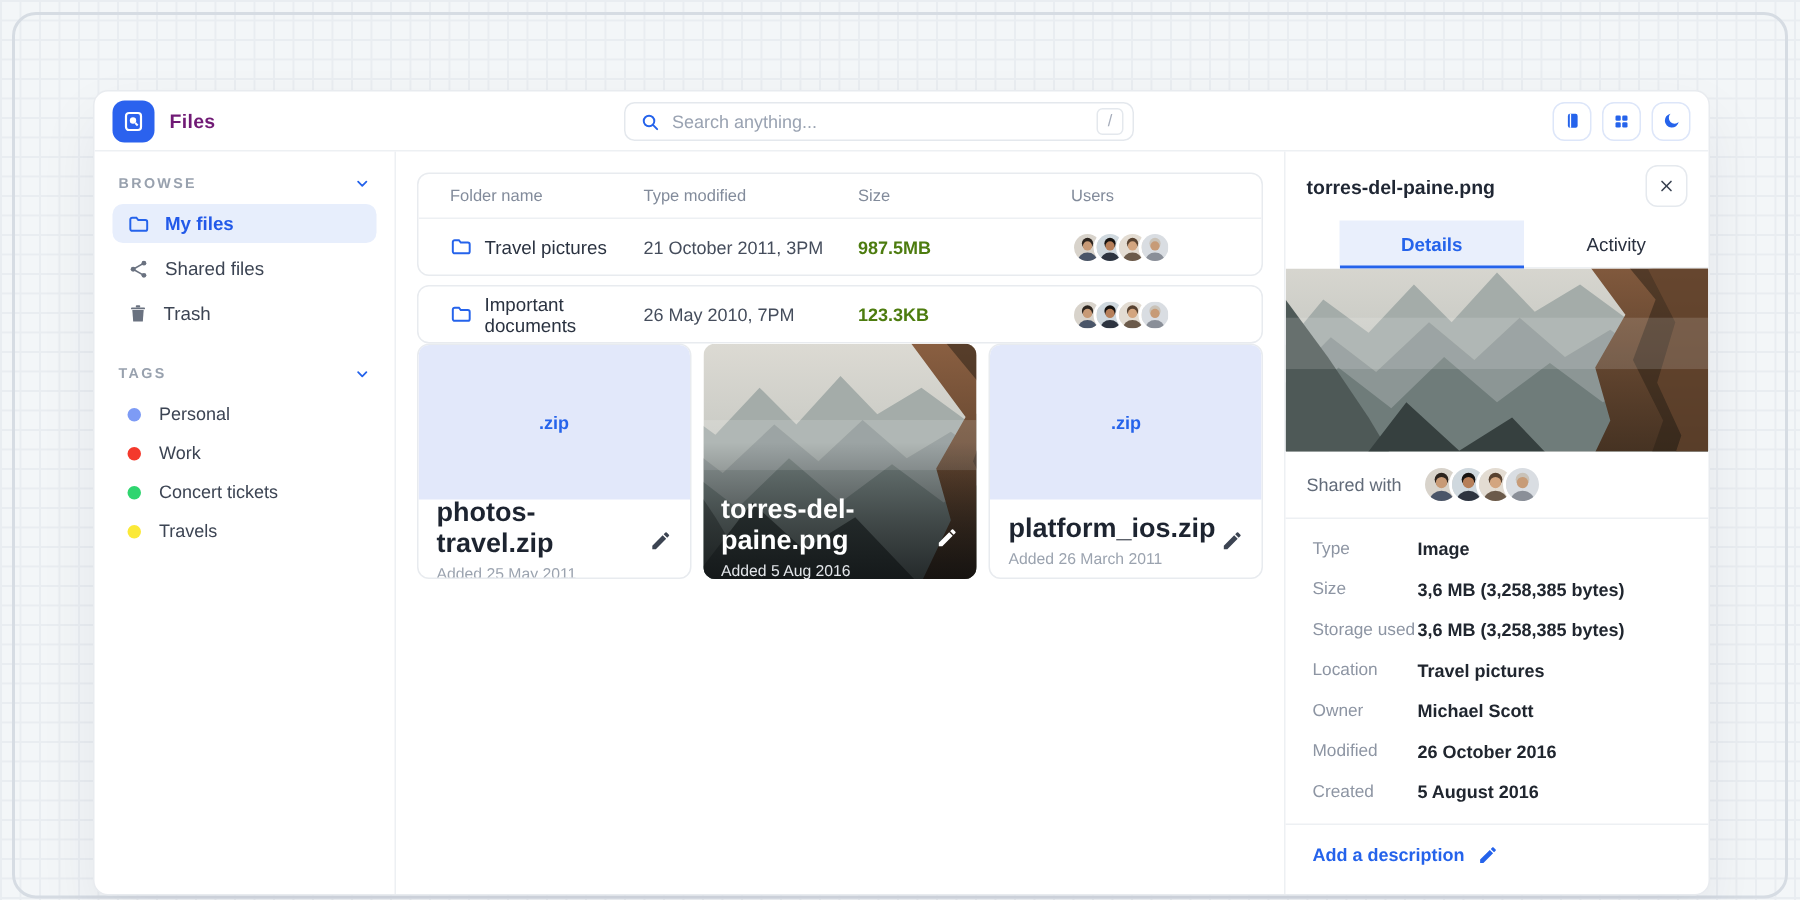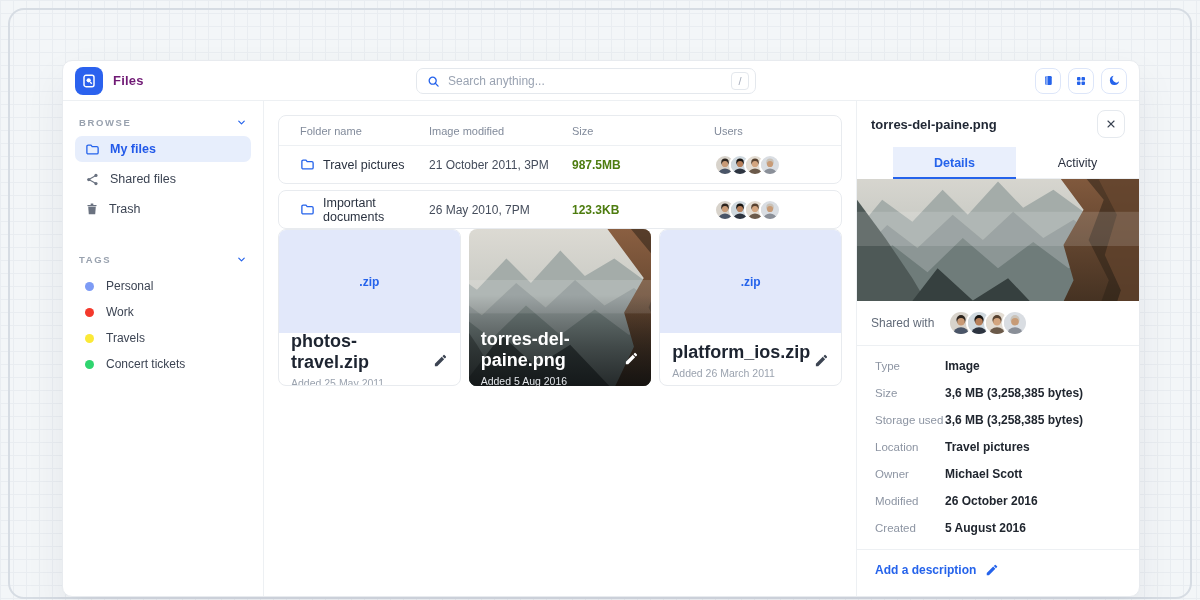--- a/index.html
+++ b/index.html
@@ -44,21 +44,21 @@
   .body-row { flex:1; display:flex; min-height:0; }
   
   .sidebar { width:201px; flex:0 0 201px; border-right:1px solid #edf0f3; padding:16px 12px; }
   .sec-head { display:flex; align-items:center; justify-content:space-between;
     padding:0 4px; margin-bottom:8px; }
   .sec-label { font-size:9.5px; font-weight:700; letter-spacing:1.6px; color:#98a1ae; }
   .side-item { height:26px; display:flex; align-items:center; gap:10px;
     padding:0 10px; border-radius:7px; margin-bottom:4px; font-size:12.5px;
     color:#3c4453; cursor:pointer; }
   .side-item.active { background:#e7eefc; color:#2259e9; font-weight:700; }
-  .tags { margin-top:32px; }
+  .tags { margin-top:22px; }
   .tag-item { height:26px; display:flex; align-items:center; gap:12px;
     padding:0 10px; font-size:12px; color:#3c4453; cursor:pointer; }
   .dot { width:9px; height:9px; border-radius:50%; flex:0 0 9px; }
   .dot.c0 { background:#7d9bf5; } .dot.c1 { background:#f4392c; }
   .dot.c2 { background:#fbe937; } .dot.c3 { background:#2fd56f; }
   
   .main { flex:1; padding:14px; min-width:0; }
   .tcard { border:1px solid #e8ebef; border-radius:8px; background:#fff; overflow:hidden; }
   .tgrid { display:grid; grid-template-columns:129px 143px 142px 1fr;
     align-items:center; padding-left:21px; }
@@ -248,36 +248,36 @@
         </div>
         <div class="tag-item">
           <span class="dot c0"></span>
           <span>Personal</span>
         </div>
         <div class="tag-item">
           <span class="dot c1"></span>
           <span>Work</span>
         </div>
         <div class="tag-item">
+          <span class="dot c3"></span>
+          <span>Concert tickets</span>
+        </div>
+        <div class="tag-item">
           <span class="dot c2"></span>
           <span>Travels</span>
-        </div>
-        <div class="tag-item">
-          <span class="dot c3"></span>
-          <span>Concert tickets</span>
         </div>
       </div>
     </div>
 
     <div class="main">
 
       <div class="tcard">
         <div class="tgrid thead">
           <span>Folder name</span>
-          <span>Image modified</span>
+          <span>Type modified</span>
           <span>Size</span>
           <span>Users</span>
         </div>
         <div class="tgrid trow">
           <span class="fname">
             <svg width="15" height="15" viewBox="0 0 24 24">
               <path d="M3 7a2 2 0 0 1 2-2h4.5l2 2.5H19a2 2 0 0 1 2 2V17a2 2 0 0 1-2 2H5a2 2 0 0 1-2-2V7z" fill="none" stroke="#2563eb" stroke-width="2.1"></path>
             </svg>
             <span>Travel pictures</span>
           </span>

